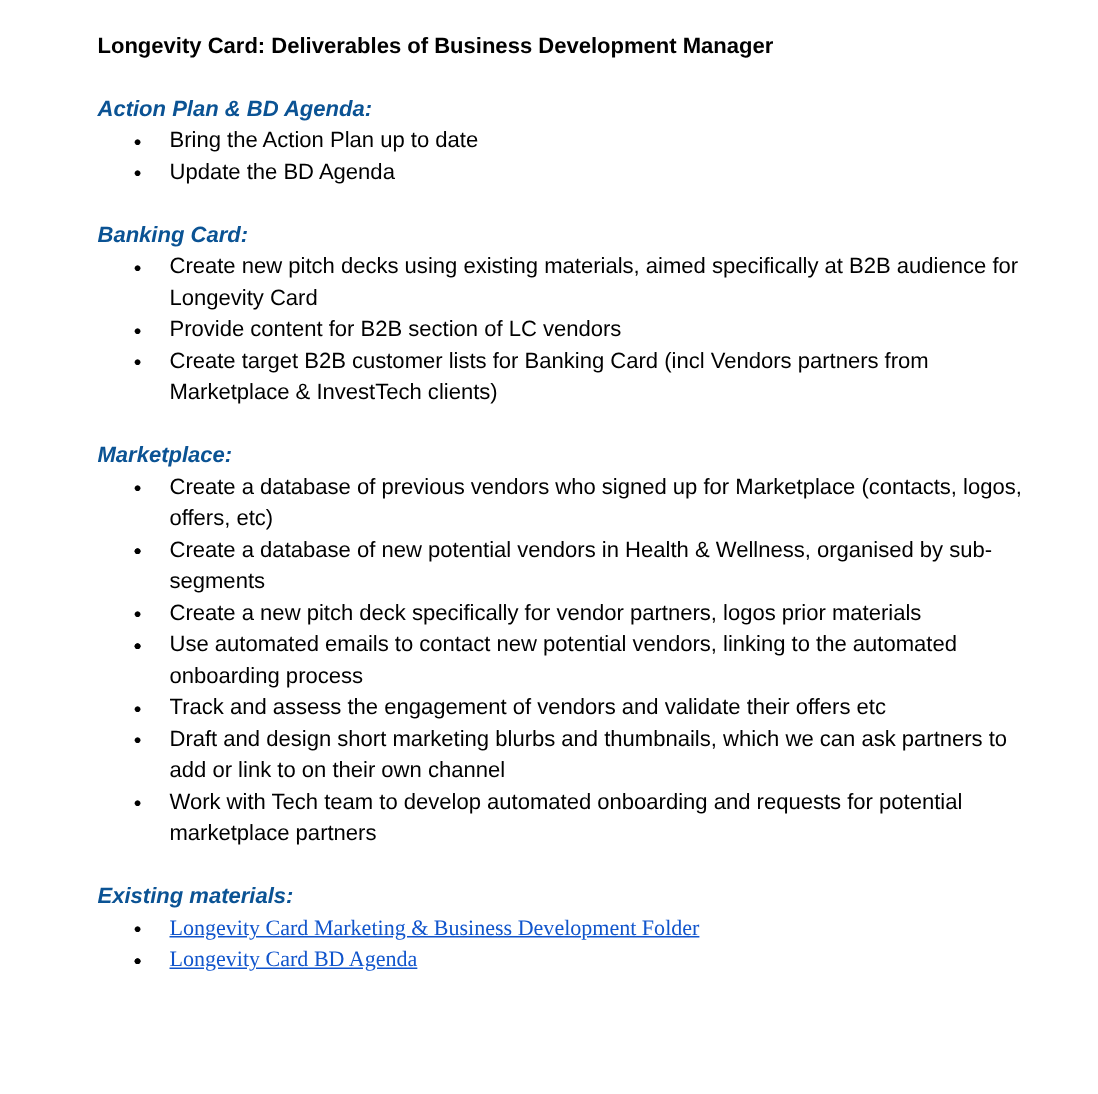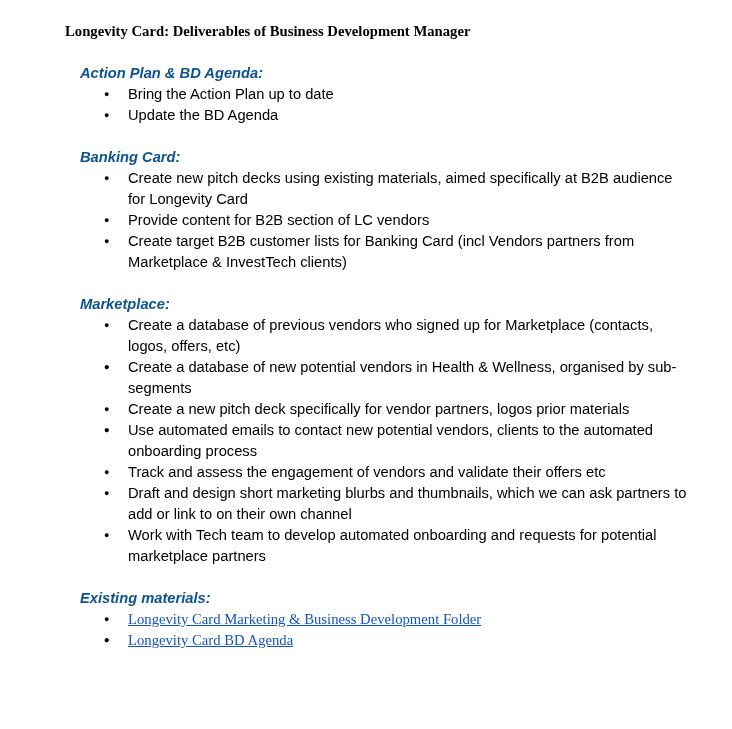--- a/index.html
+++ b/index.html
@@ -21,24 +21,23 @@
   }
   .doc{
     padding:21px 45px 0 65px;
     width:732px;
   }
   .doc-title{
     font-weight:bold;
     margin:0 0 21px 0;
     font-size:14.7px;
     line-height:21px;
-    font-family:Liberation Serif, serif;
   }
   .section{
-    margin:0 0 21px 15px;
+    margin:0 0 21px 0;
   }
   .section-heading{
     color:var(--heading-color);
     font-weight:bold;
     font-style:italic;
     line-height:21px;
   }
   ul.bullets{
     margin:0;
     padding:0;
@@ -89,21 +88,21 @@
   </div>
 
   <div class="section">
     <div class="section-heading">Marketplace:</div>
     <ul class="bullets">
       <li><span class="bullet-glyph">●</span><span>Create a database of previous vendors who signed up for Marketplace (contacts, logos, offers, etc)</span></li>
       <li><span class="bullet-glyph">●</span></li>
       <li><span class="bullet-glyph">●</span><span>Create a database of new potential vendors in Health &amp; Wellness, organised by sub-segments</span></li>
       <li><span class="bullet-glyph">●</span><span>Create a new pitch deck specifically for vendor partners, logos prior materials</span></li>
       <li><span class="bullet-glyph">●</span></li>
-      <li><span class="bullet-glyph">●</span><span>Use automated emails to contact new potential vendors, clients to the automated onboarding process</span></li>
+      <li><span class="bullet-glyph">●</span><span>Use automated emails to contact new potential vendors, linking to the automated onboarding process</span></li>
       <li><span class="bullet-glyph">●</span><span>Track and assess the engagement of vendors and validate their offers etc</span></li>
       <li><span class="bullet-glyph">●</span><span>Draft and design short marketing blurbs and thumbnails, which we can ask partners to add or link to on their own channel</span></li>
       <li><span class="bullet-glyph">●</span><span>Work with Tech team to develop automated onboarding and requests for potential marketplace partners</span></li>
     </ul>
   </div>
 
   <div class="section">
     <div class="section-heading">Existing materials:</div>
     <ul class="bullets">
       <li><span class="bullet-glyph">●</span><a class="material-link">Longevity Card Marketing &amp; Business Development Folder</a></li>

